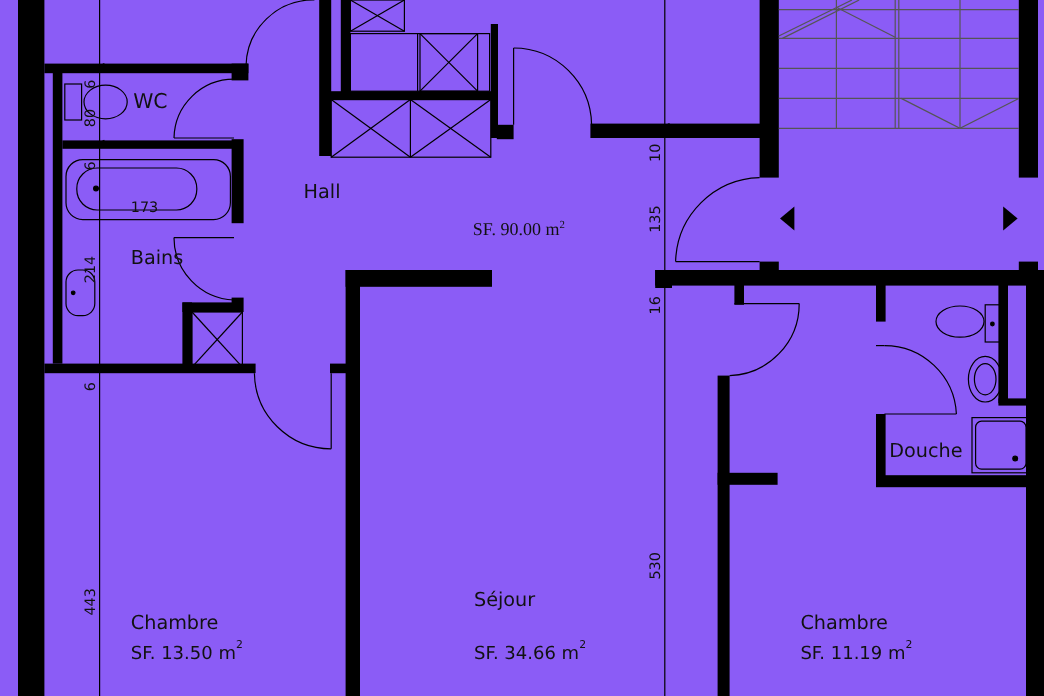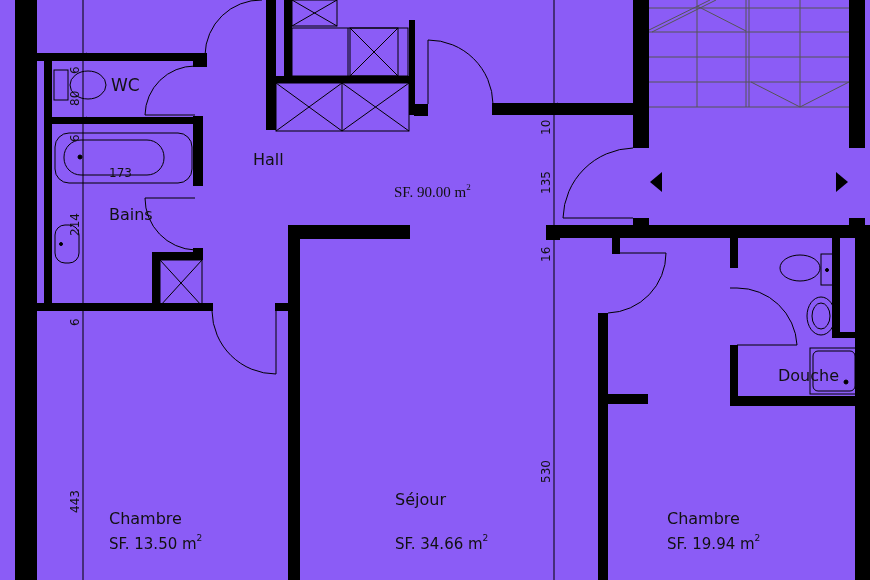--- a/index.html
+++ b/index.html
@@ -177,32 +177,32 @@
       <line x1="550" y1="231" x2="558" y2="227"></line>
     </g>
 
     <polygon points="662,172 650,182 662,192" fill="#000"></polygon>
     <polygon points="836,172 848,182 836,192" fill="#000"></polygon>
   </svg>
 
   <div class="lbl room" style="left:111px;top:75px;font-size:17px;">WC</div>
   <div class="lbl room" style="left:253px;top:150px;">Hall</div>
   <div class="lbl room" style="left:109px;top:205px;">Bains</div>
-  <div class="lbl room" style="left:778px;top:366px;text-align:center;">Douche</div>
+  <div class="lbl room" style="left:741px;top:366px;text-align:center;">Douche</div>
 
   <div class="lbl area" style="left:394px;top:184px;font-family:Liberation Serif, serif;"><span>SF. </span><span>90.00 m</span><sup>2</sup></div>
 
   <div class="lbl room" style="left:109px;top:509px;">Chambre</div>
   <div class="lbl area" style="left:109px;top:535px;"><span>SF. 13.50 m</span><sup>2</sup></div>
 
   <div class="lbl room" style="left:395px;top:490px;">Séjour</div>
   <div class="lbl area" style="left:395px;top:535px;"><span>SF. 34.66 m</span><sup>2</sup></div>
 
   <div class="lbl room" style="left:667px;top:509px;">Chambre</div>
-  <div class="lbl area" style="left:667px;top:535px;"><span>SF. 19.94 m</span><sup>2</sup></div>
+  <div class="lbl area" style="left:667px;top:535px;"><span>SF. 11.19 m</span><sup>2</sup></div>
 
   <div class="dim rot" style="left:68px;top:74px;">6</div>
   <div class="dim rot" style="left:68px;top:106px;">80</div>
   <div class="dim rot" style="left:68px;top:142px;">6</div>
   <div class="dim rot" style="left:68px;top:236px;">214</div>
   <div class="dim rot" style="left:68px;top:326px;">6</div>
   <div class="dim rot" style="left:68px;top:513px;">443</div>
   <div class="dim" style="left:109px;top:166px;">173</div>
 
   <div class="dim rot" style="left:539px;top:135px;">10</div>

